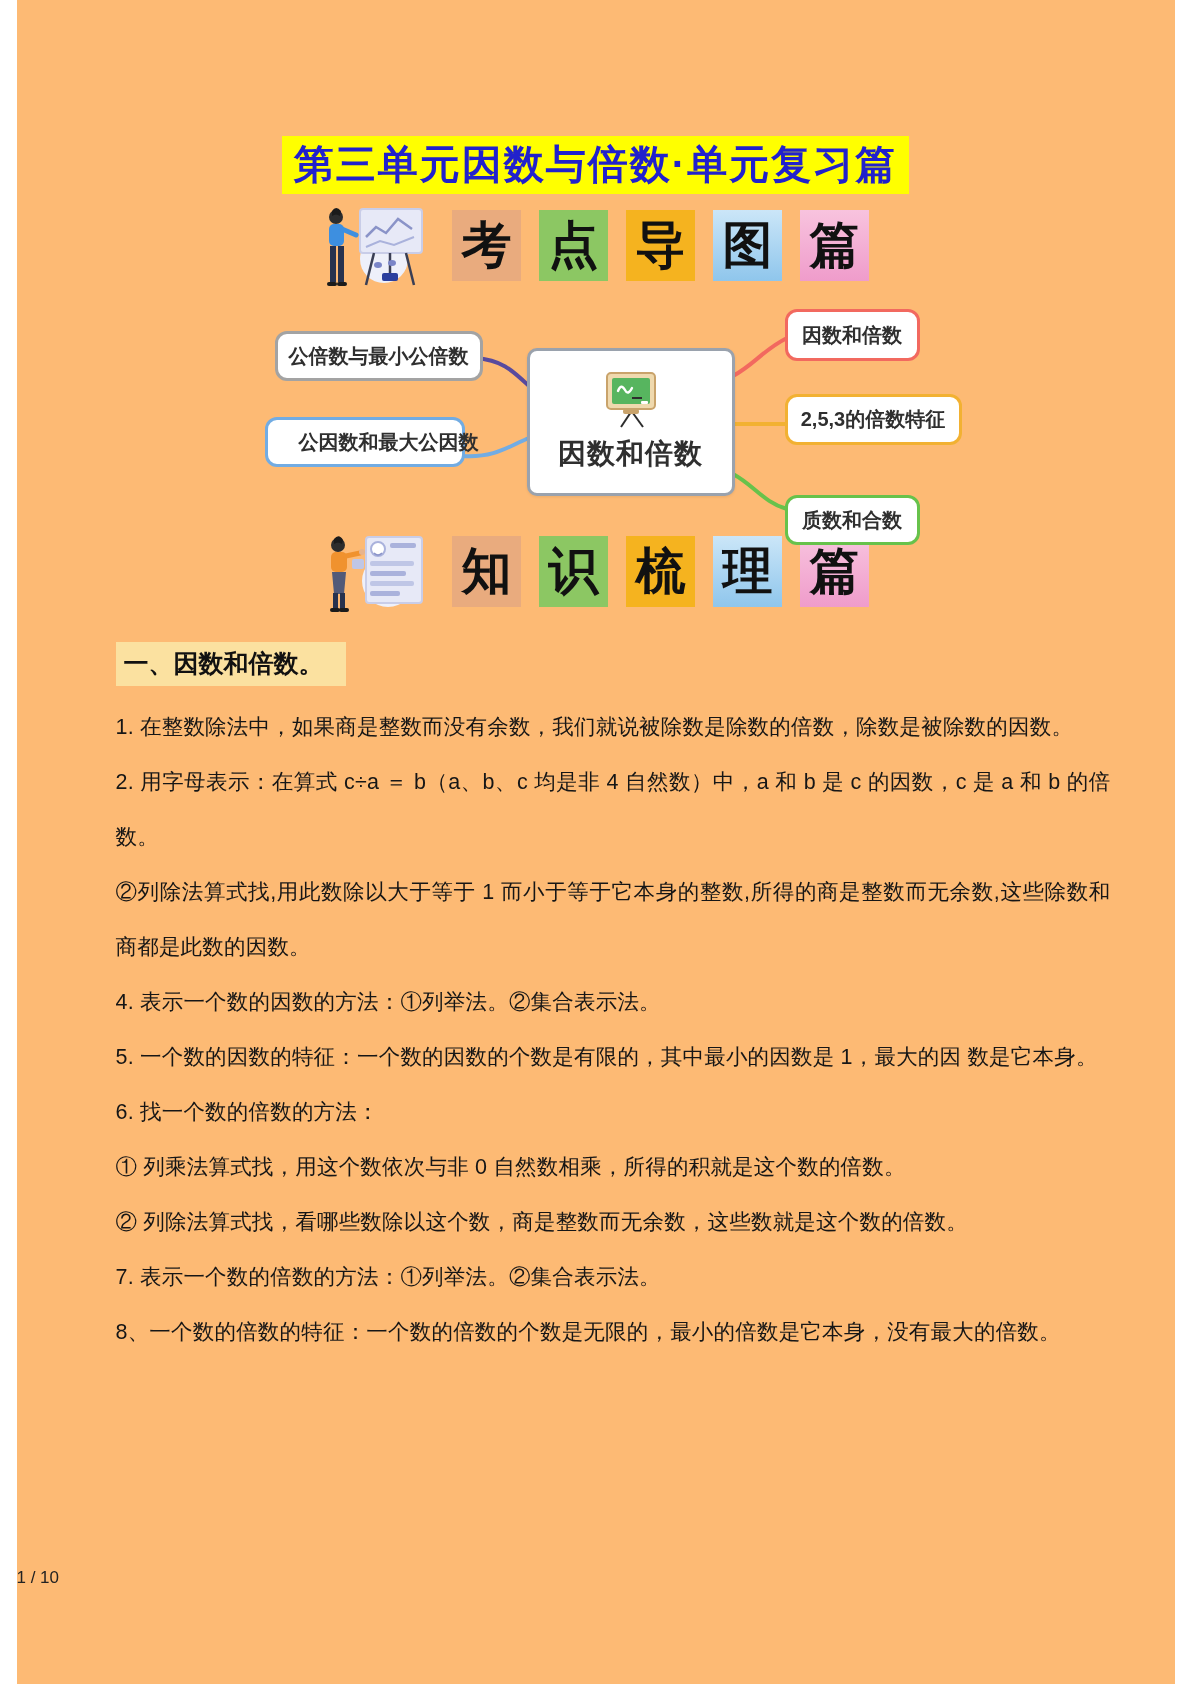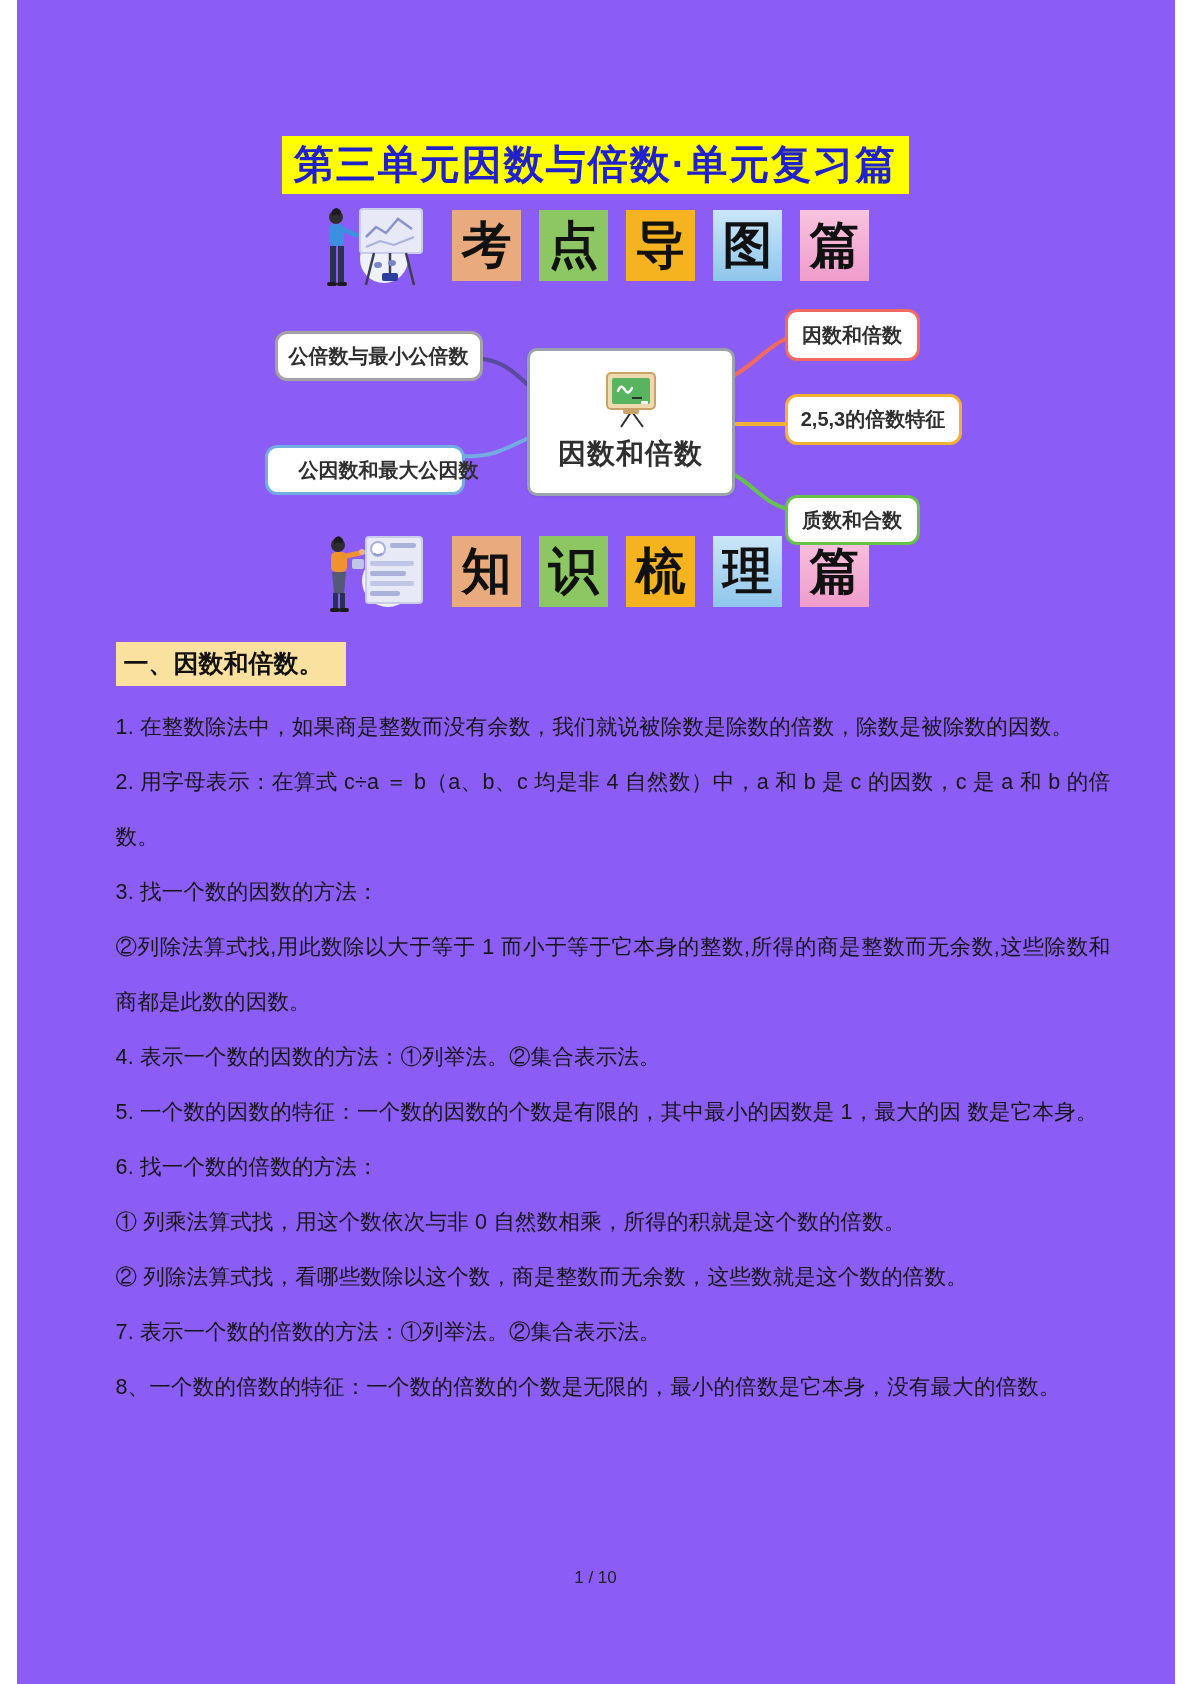--- a/index.html
+++ b/index.html
@@ -1,19 +1,19 @@
 <!DOCTYPE html>
 <html><head>
 <meta charset="utf-8">
 <style>
   * { margin:0; padding:0; box-sizing:border-box; }
   html,body { background:#ffffff; }
   .page {
     position:relative; width:1158px; height:1684px; margin:0 auto;
-    background:#8b5cf6; overflow:hidden;
+    background:#fdba74; overflow:hidden;
     font-family:"Liberation Sans", sans-serif; color:#1a1a1a;
   }
 
   
   .title-row { padding-top:136px; text-align:center; }
   .title-hl {
     display:inline-block; background:#FFFF00; color:#2121CC;
     font-size:40px; font-weight:bold; letter-spacing:2px;
     padding:6px 12px 8px 12px; line-height:1.1;
   }
@@ -40,42 +40,42 @@
     display:flex; align-items:center; justify-content:center;
     font-weight:bold; color:#2f2f2f; font-size:20px; white-space:nowrap;
   }
   .mm-center {
     left:510px; top:60px; width:208px; height:148px;
     border:3px solid #9AA2AD; border-radius:10px;
     flex-direction:column; gap:6px; font-size:28px; letter-spacing:1px;
     box-shadow:0 1px 3px rgba(0,0,0,0.08);
   }
   .mm-lt { left:258px; top:43px;  width:208px; height:50px; border:3px solid #a3a3a3; }
-  .mm-lb { left:248px; top:157px; width:200px; height:50px; border:3px solid #72ACE3;padding-left:48px; }
+  .mm-lb { left:248px; top:129px; width:200px; height:50px; border:3px solid #72ACE3;padding-left:48px; }
   .mm-rt { left:768px; top:21px;  width:135px; height:52px; border:3px solid #F2695F; }
   .mm-rm { left:768px; top:106px; width:177px; height:51px; border:3px solid #F2B132; }
   .mm-rb { left:768px; top:207px; width:135px; height:50px; border:3px solid #67C24B; }
 
   
   .section-row { margin:28px 0 0 99px; }
   .section-hl {
     display:inline-block; background:#FBE1A0; color:#111;
     font-size:25px; font-weight:bold; padding:5px 22px 6px 8px;
   }
 
   
   .body-text { margin:14px 98px 0 99px; width:995px; }
   .kitem {
     font-size:21.5px; line-height:55px; text-align:justify;
     color:#161616; letter-spacing:0.2px;
   }
 
   
   .footer {
-    position:absolute; left:0; right:0; top:1568px; text-align:center;
+    position:absolute; left:0; right:0; top:1568px; text-align:left;
     font-size:17px; color:#222;
   }
 </style>
 </head>
 <body>
 
 <div class="page">
 
   <div class="title-row">
     <span class="title-hl">第三单元因数与倍数·单元复习篇</span>
@@ -169,21 +169,20 @@
     <div class="bchar bb5">篇</div>
   </div>
 
   <div class="section-row">
     <span class="section-hl">一、因数和倍数。</span>
   </div>
 
   <div class="body-text">
     <div class="kitem">1. 在整数除法中，如果商是整数而没有余数，我们就说被除数是除数的倍数，除数是被除数的因数。</div>
     <div class="kitem">2. 用字母表示：在算式 c÷a ＝ b（a、b、c 均是非 4 自然数）中，a 和 b 是 c 的因数，c 是 a 和 b 的倍数。</div>
-    <div class="kitem">3. 找一个数的因数的方法：</div>
     <div class="kitem">②列除法算式找,用此数除以大于等于 1 而小于等于它本身的整数,所得的商是整数而无余数,这些除数和商都是此数的因数。</div>
     <div class="kitem">4. 表示一个数的因数的方法：①列举法。②集合表示法。</div>
     <div class="kitem">5. 一个数的因数的特征：一个数的因数的个数是有限的，其中最小的因数是 1，最大的因 数是它本身。</div>
     <div class="kitem">6. 找一个数的倍数的方法：</div>
     <div class="kitem">① 列乘法算式找，用这个数依次与非 0 自然数相乘，所得的积就是这个数的倍数。</div>
     <div class="kitem">② 列除法算式找，看哪些数除以这个数，商是整数而无余数，这些数就是这个数的倍数。</div>
     <div class="kitem">7. 表示一个数的倍数的方法：①列举法。②集合表示法。</div>
     <div class="kitem">8、一个数的倍数的特征：一个数的倍数的个数是无限的，最小的倍数是它本身，没有最大的倍数。</div>
   </div>
 

